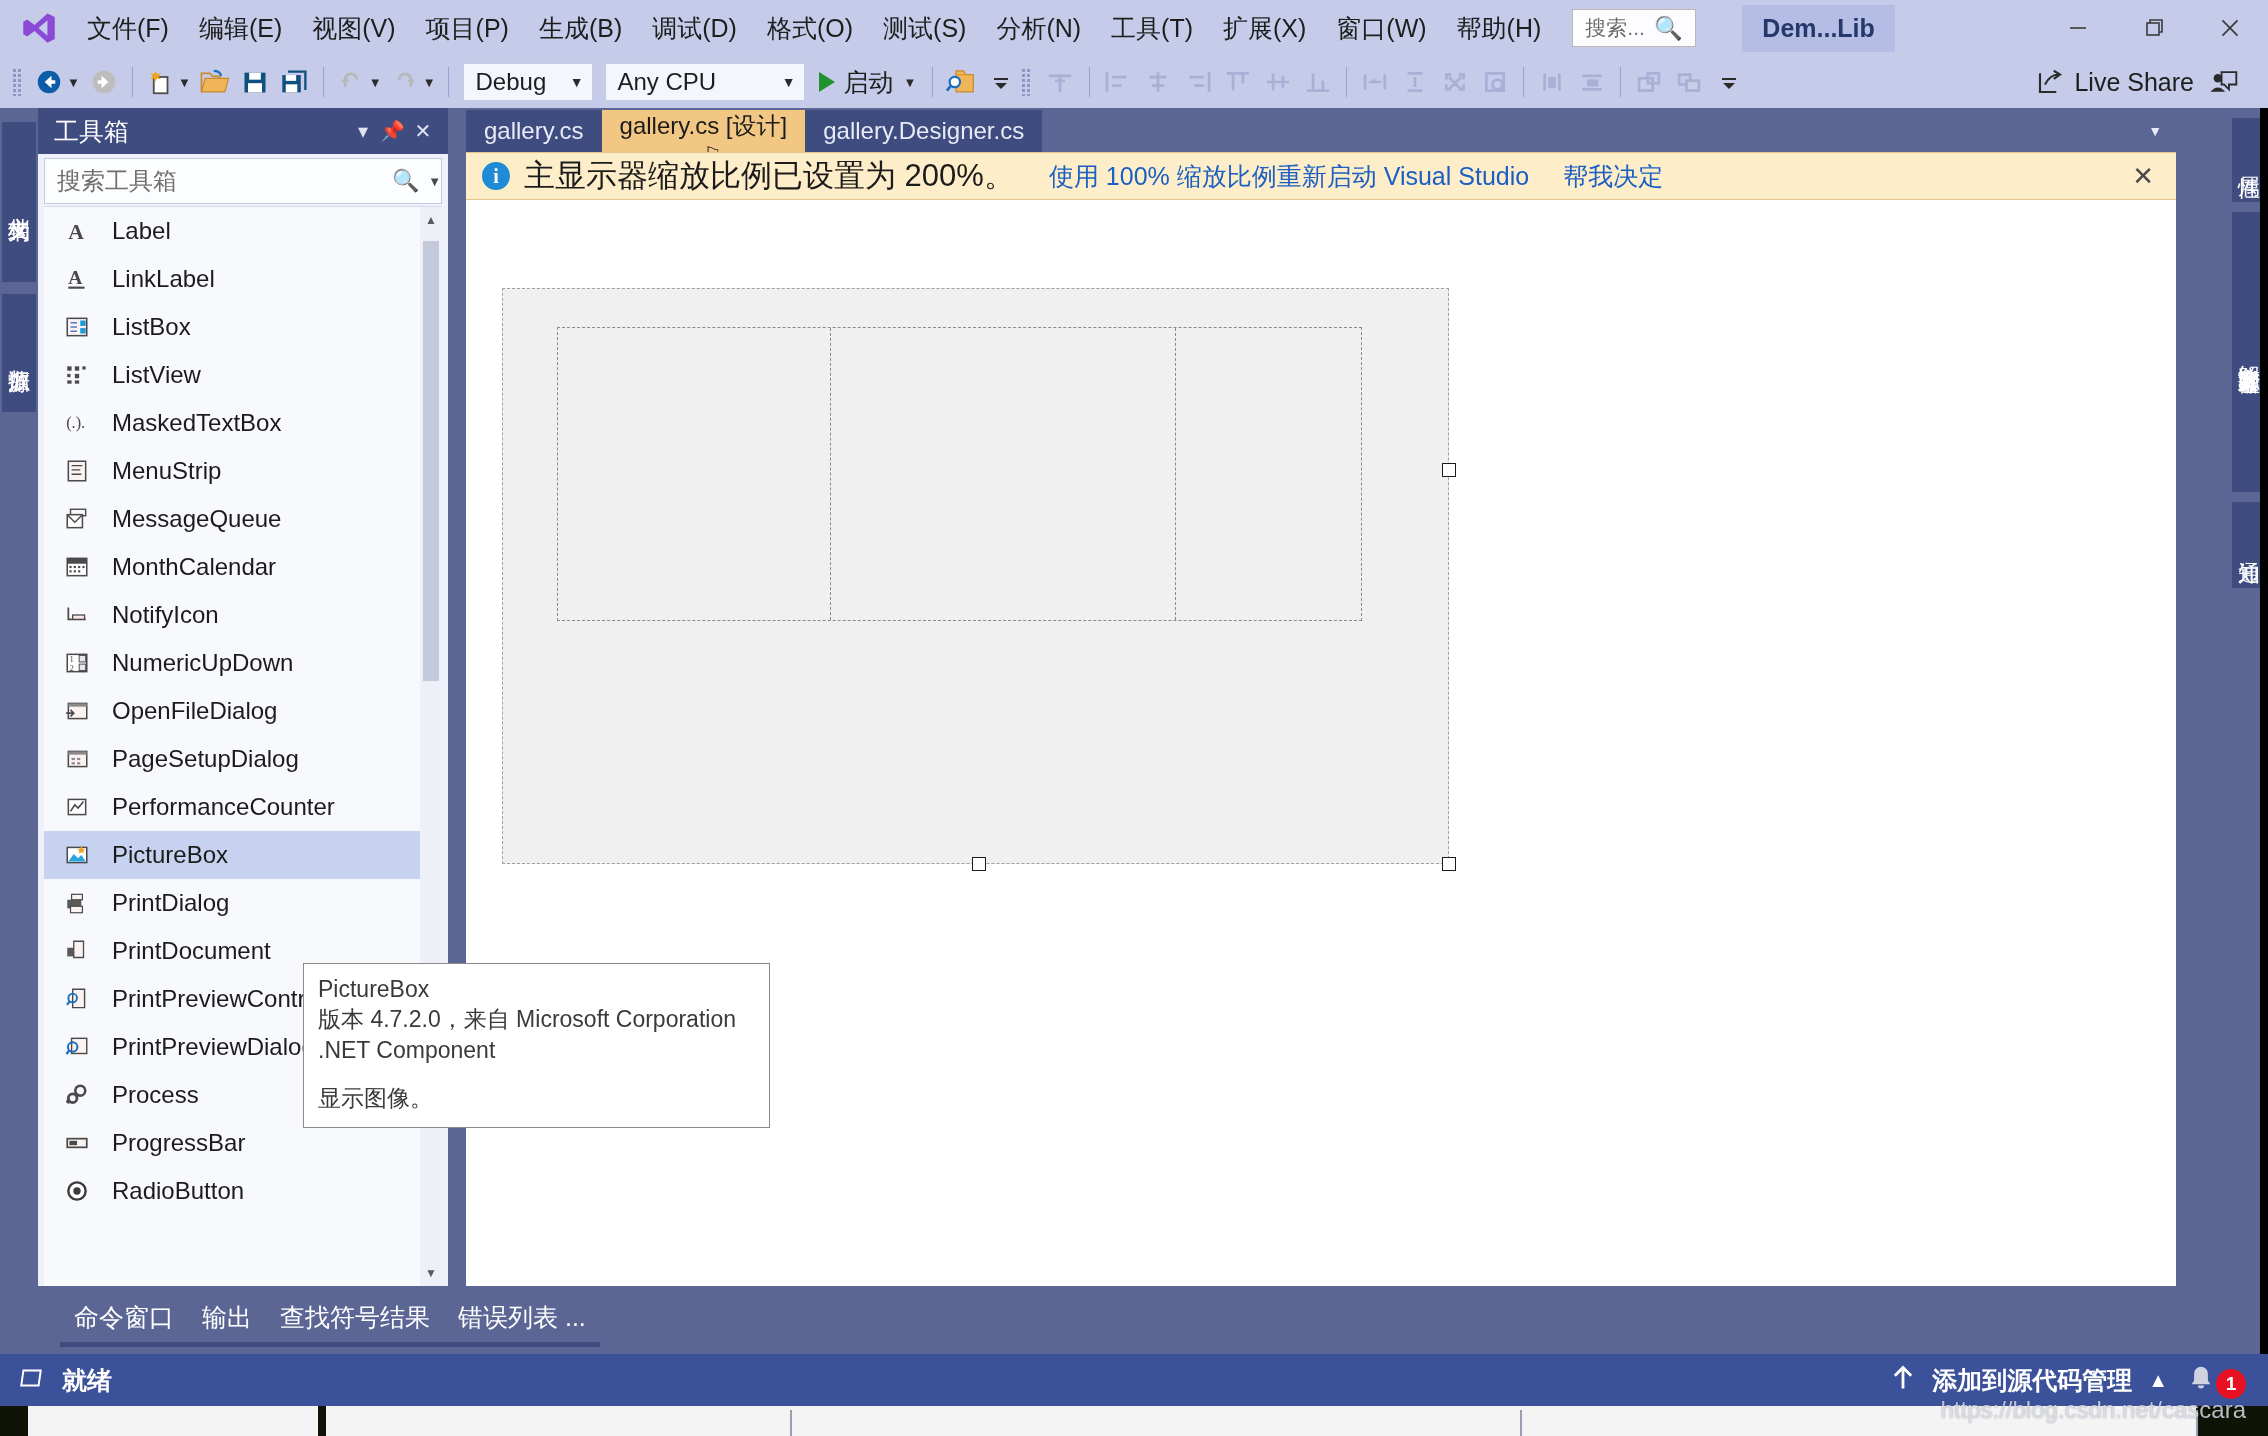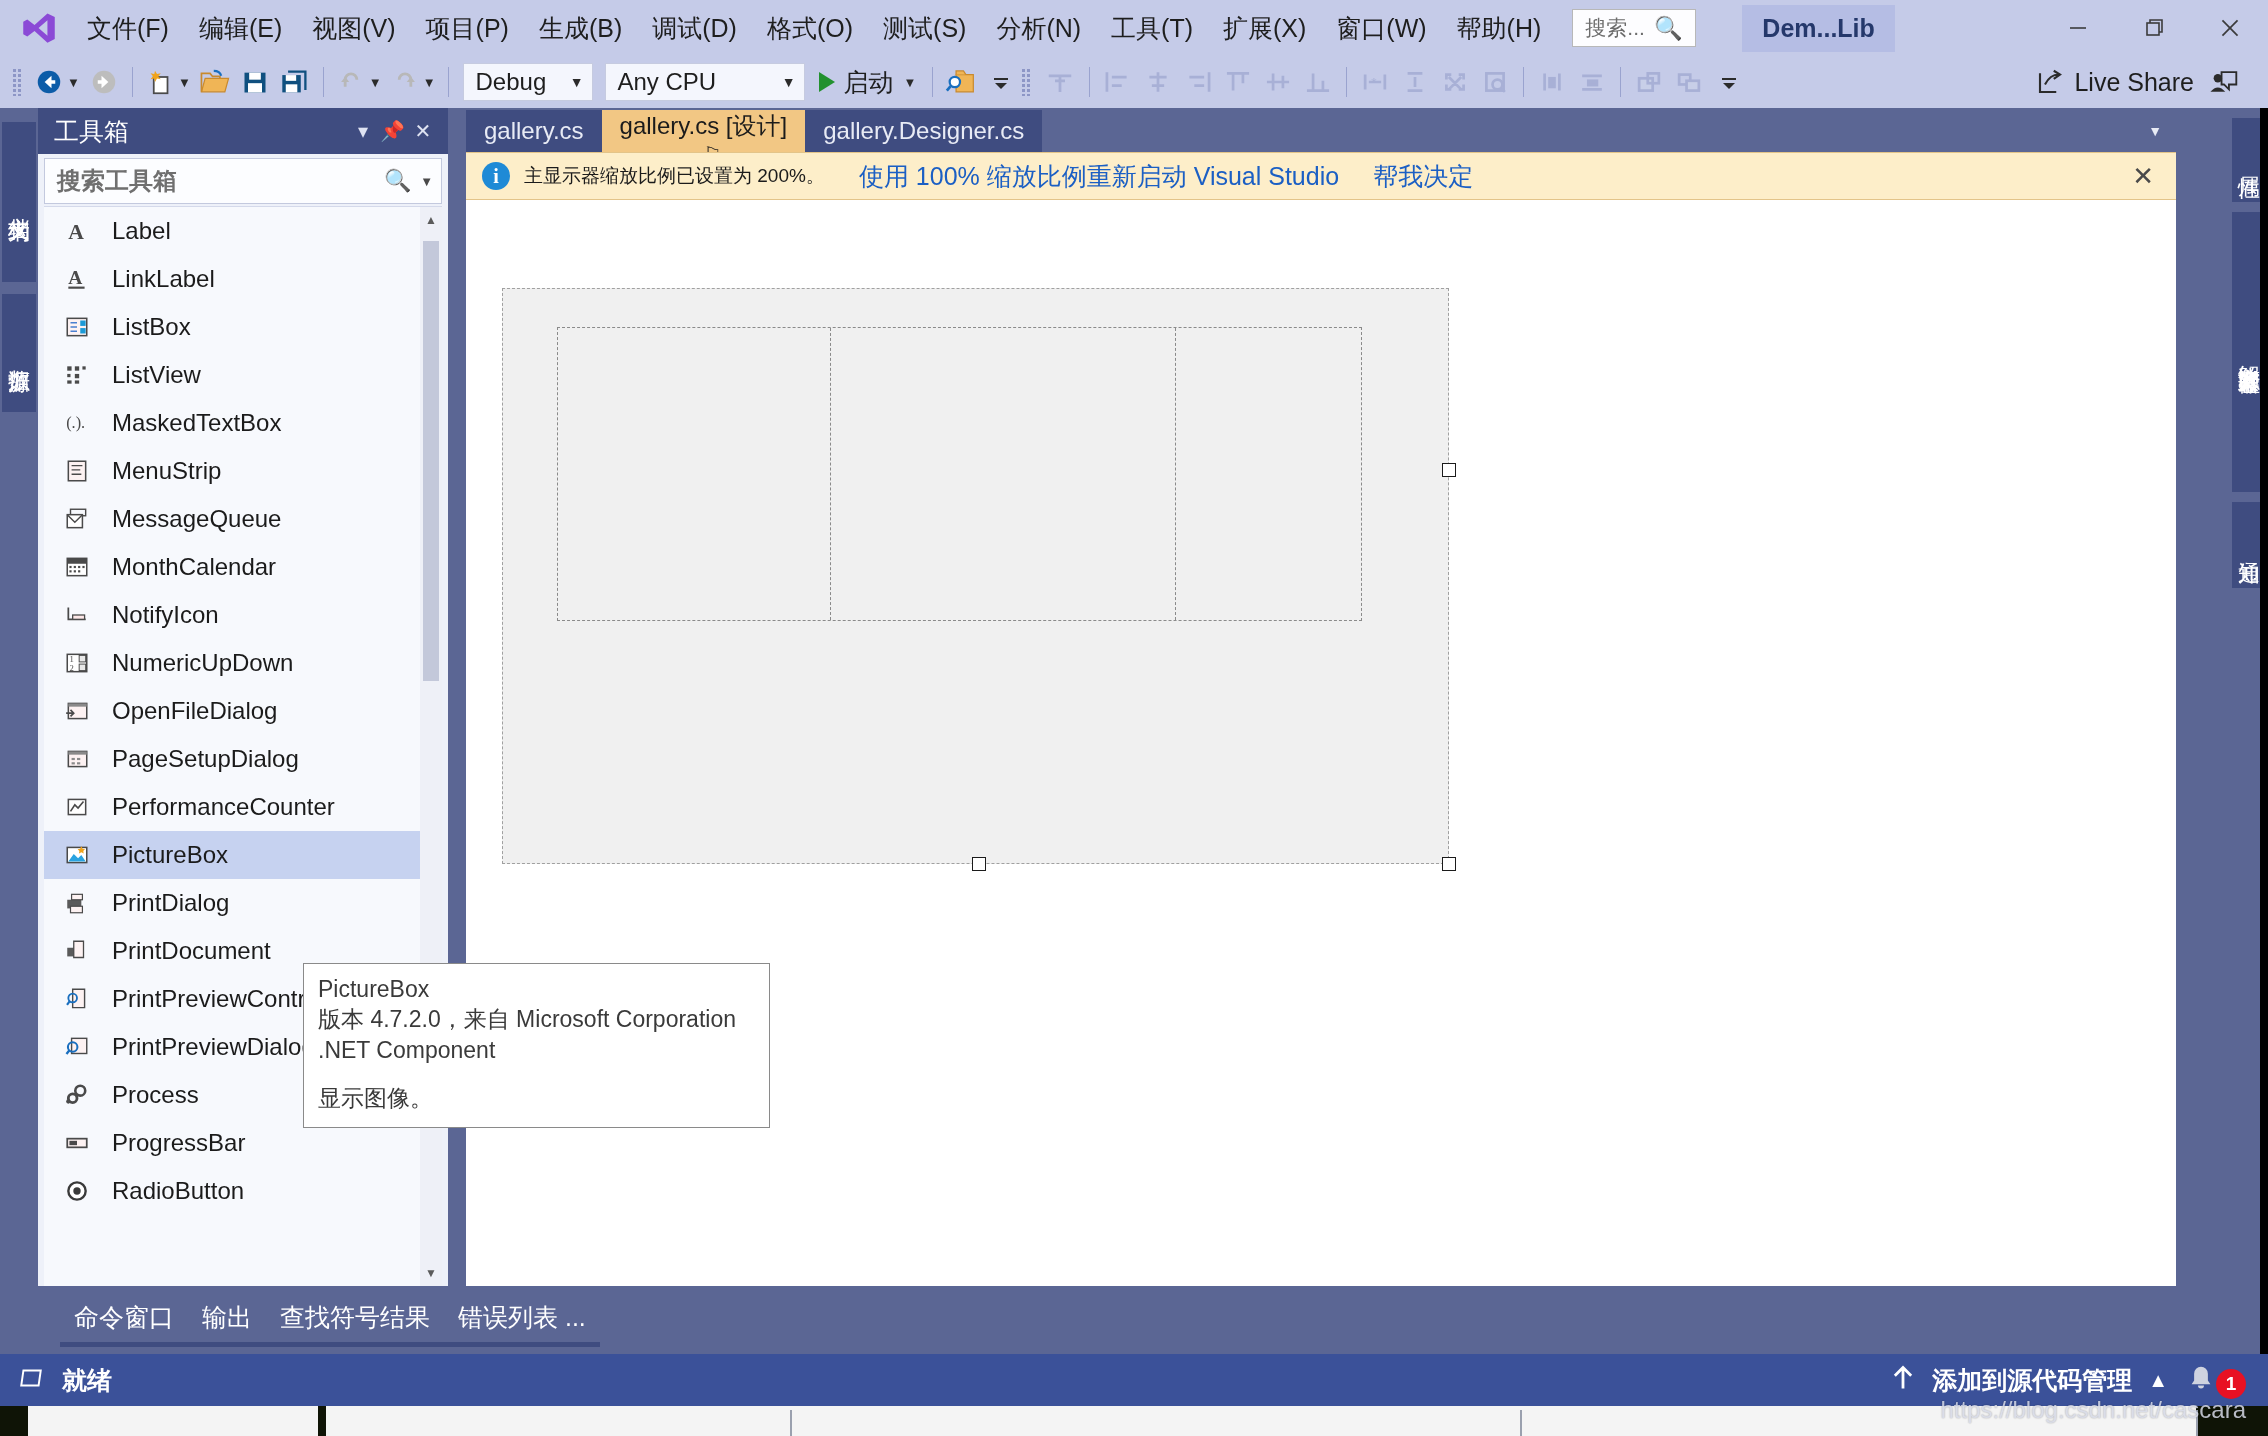--- a/index.html
+++ b/index.html
@@ -116,22 +116,22 @@
   .tbx-header {
     height: 46px; background: #3f4c80; color: #ffffff;
     display: flex; align-items: center; padding: 0 10px 0 16px;
     font-size: 25px;
   }
   .tbx-header .ttl { flex: 1; }
   .tbx-hicon { width: 30px; text-align: center; font-size: 20px; color: #dfe3f2; }
   .tbx-search {
     height: 46px; margin: 4px 6px 0 6px;
     background: #fcfdff; border: 1px solid #c3c9de;
-    display: flex; align-items: center; padding: 0 8px 0 12px;
-    font-size: 24px; color: #6f6f6f; font-weight: bold;
+    display: flex; align-items: center; padding: 0 0 0 12px;
+    font-size: 24px; color: #6f6f6f;
   }
   .tbx-search .sv { flex: 1; }
   .tbx-search .si { color: #1e1e1e; font-size: 22px; }
   .tbx-search .sc { font-size: 13px; color: #4a4a4a; margin-left: 8px; }
   .tbx-list {
     flex: 1; overflow: hidden; position: relative;
     background: #f7f9fd; margin: 2px 6px 0 6px;
     border-top: 1px solid #d4d9ea;
   }
   .tbx-item {
@@ -195,21 +195,21 @@
     background: #fdeec9; border-top: 1px solid #e3c489; border-bottom: 1px solid #e3c489;
     display: flex; align-items: center; padding: 0 16px;
   }
   .infobar .ibicon {
     width: 28px; height: 28px; border-radius: 50%;
     background: #1f8ad6; color: #ffffff;
     display: flex; align-items: center; justify-content: center;
     font-size: 20px; font-weight: bold; font-family: "Liberation Serif", serif;
     margin-right: 14px; flex-shrink: 0;
   }
-  .infobar .ibtext { font-size: 19px; color: #1b1b1b; white-space: nowrap; }
+  .infobar .ibtext { font-size: 31px; color: #1b1b1b; white-space: nowrap; }
   .infobar .iblink { font-size: 25px; color: #1b5fc4; margin-left: 34px; white-space: nowrap; cursor: pointer; }
   .infobar .ibclose { margin-left: auto; font-size: 26px; color: #4a4a4a; padding: 0 6px; }
 
   
   .designer {
     position: absolute; left: 466px; top: 92px; width: 1710px; height: 1218px;
     background: #ffffff; overflow: hidden;
   }
   .form-surface {
     position: absolute; left: 36px; top: 88px;

